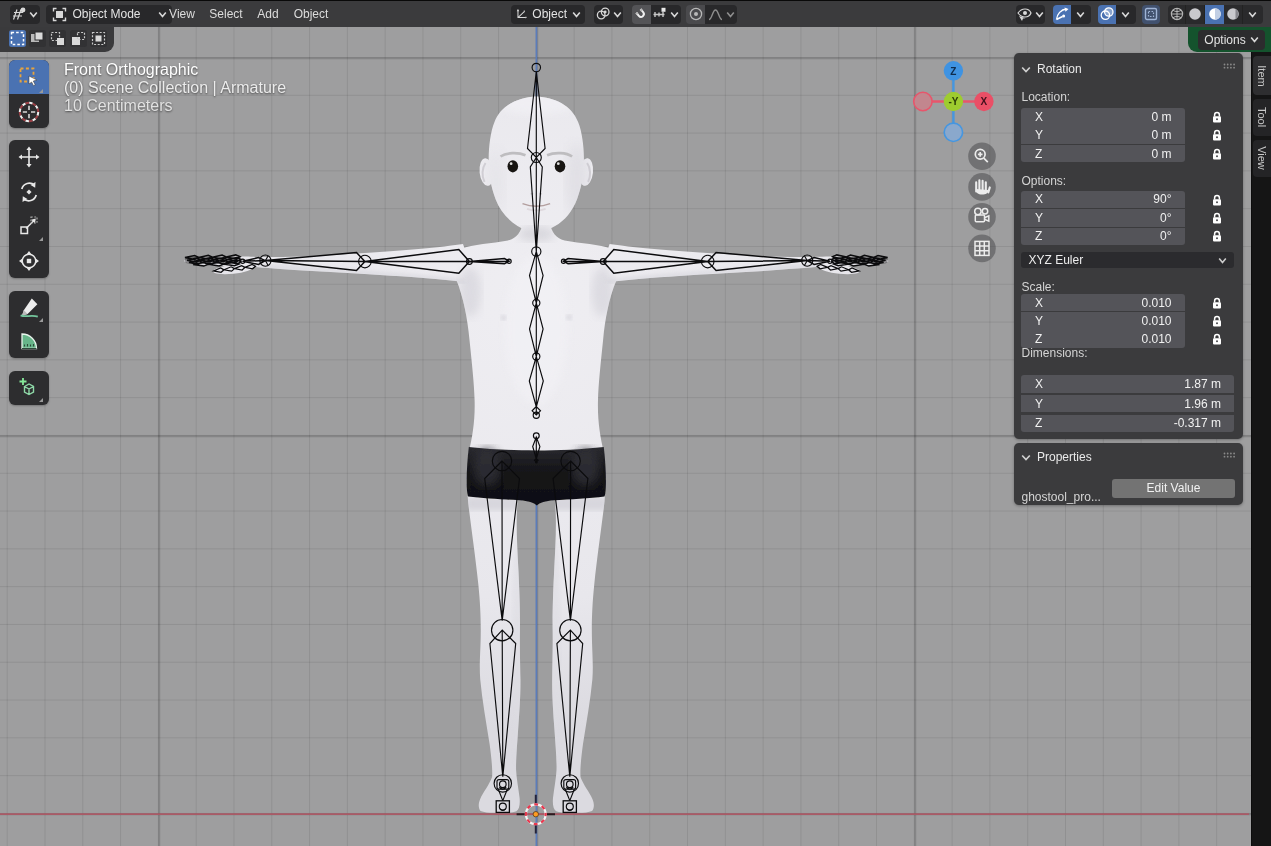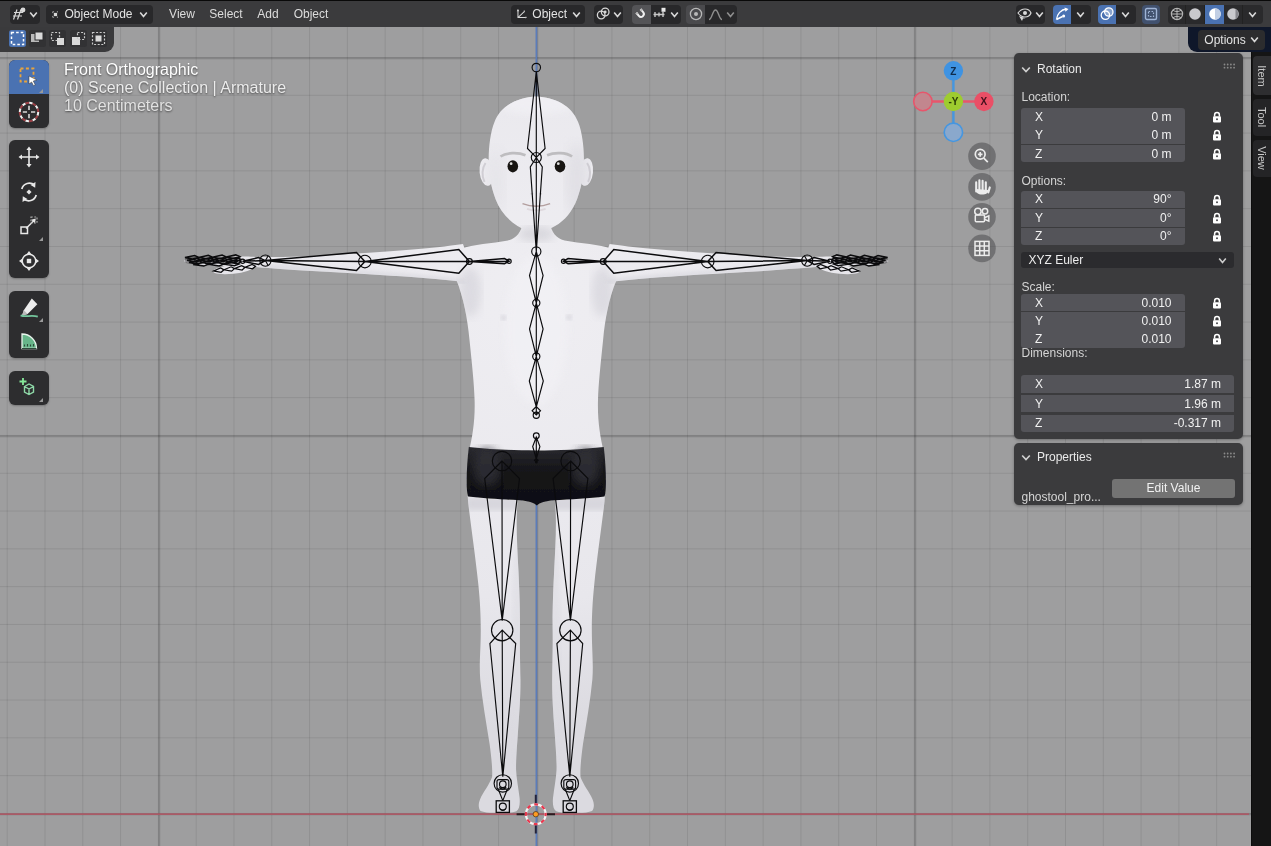--- a/index.html
+++ b/index.html
@@ -9,21 +9,21 @@
 linear-gradient(to right, rgba(0,0,0,0.085) 1.1px, transparent 1.1px),
 linear-gradient(to bottom, rgba(0,0,0,0.085) 1.1px, transparent 1.1px);
 background-size:378px 378px,378px 378px,37.8px 37.8px,37.8px 37.8px;
 background-position:158.25px 0px,0px 57.3px,6.7px 0px,0px 19.2px;}
 #scene{position:absolute;left:0;top:0;z-index:3}
 .chrome{position:absolute;z-index:5}
 #header{left:0;top:0;width:1271px;height:27px;background:#3b3b3d;border-top:1px solid #090909}
 .hbtn{position:absolute;background:#28282a;border-radius:4px;height:19px;top:3.5px;display:flex;align-items:center;color:#e3e3e3;font-size:12px;white-space:nowrap}
 .menu{position:absolute;top:0;height:27px;line-height:26px;color:#dcdcdc;font-size:12px;text-align:center}
 #tool-left{left:0;top:27px;width:114px;height:25px;background:#3a3a3c;border-bottom-right-radius:9px}
-#tool-right{left:1188px;top:27px;width:83px;height:25px;background:#0f172a;border-bottom-left-radius:9px}
+#tool-right{left:1188px;top:27px;width:83px;height:25px;background:#14532d;border-bottom-left-radius:9px}
 #optbtn{position:absolute;left:10px;top:2.5px;width:67px;height:20px;background:#2c2c2e;border-radius:4px;color:#e2e2e2;font-size:12px;display:flex;align-items:center;justify-content:center;gap:4px}
 .mbtn{position:absolute;top:2.5px;width:17px;height:17px;background:#323234;border-radius:2.5px;display:flex;align-items:center;justify-content:center}
 .tbg{position:absolute;left:8.5px;width:40.5px;background:#2d2d2f;border-radius:6px;box-shadow:0 1px 2px rgba(0,0,0,0.25)}
 .tbtn{position:absolute;left:8.5px;width:40.5px;height:34px;display:flex;align-items:center;justify-content:center}
 .vptext{position:absolute;z-index:4;color:#fff;font-size:16px;text-shadow:0 1px 2px rgba(0,0,0,0.55);white-space:nowrap}
 #npanel{left:1014px;top:53px;width:229px;height:386px;background:#3b3b3d;border-radius:5px;box-shadow:0 1px 3px rgba(0,0,0,0.3);color:#d9d9d9;font-size:12px}
 #ppanel{left:1014px;top:443px;width:229px;height:62px;background:#3b3b3d;border-radius:5px;box-shadow:0 1px 3px rgba(0,0,0,0.3);color:#d9d9d9;font-size:12px}
 .plabel{position:absolute;left:7.5px;color:#d4d4d4}
 .prow{position:absolute;background:#545459;color:#f1f1f1;overflow:hidden}
 .prow .k{position:absolute;left:14.5px;top:50%;transform:translateY(-50%)}
@@ -201,21 +201,21 @@
 <div id="header" class="chrome">
 <div class="hbtn" style="left:10px;width:30px;justify-content:center;gap:2px">
       <svg width="15" height="14" viewBox="0 0 15 14">
         <path d="M1.5,12.5 L5,2.5 M5.5,12.5 L9,2.5 M1,9 H10 M2,5.5 H11" stroke="#d8d8d8" stroke-width="1.2" fill="none"></path>
         <circle cx="11" cy="3" r="2.4" fill="#d8d8d8"></circle>
       </svg>
       <svg width="9" height="7" viewBox="0 0 9 7">
         <path d="M1.2,1.5 L4.5,5.5 L7.8,1.5" fill="none" stroke="#d8d8d8" stroke-width="1.6"></path>
       </svg>
     </div>
-<div class="hbtn" style="left:45.5px;width:107px;padding-left:6px;gap:6px">
+<div class="hbtn" style="left:45.5px;width:126px;padding-left:6px;gap:6px">
       <svg width="15" height="15" viewBox="0 0 15 15">
         <rect x="4" y="4" width="7" height="7" fill="#d8d8d8"></rect>
         <path d="M1.5,4.5 V1.5 H4.5 M10.5,1.5 H13.5 V4.5 M13.5,10.5 V13.5 H10.5 M4.5,13.5 H1.5 V10.5" stroke="#d8d8d8" stroke-width="1.4" fill="none"></path>
       </svg>
       <span>Object Mode</span>
       <span style="margin-left:auto;margin-right:5px"><svg width="9" height="7" viewBox="0 0 9 7">
           <path d="M1.2,1.5 L4.5,5.5 L7.8,1.5" fill="none" stroke="#d8d8d8" stroke-width="1.6"></path>
         </svg></span>
     </div>
 <div class="menu" style="left:166px;width:32px">View</div>

